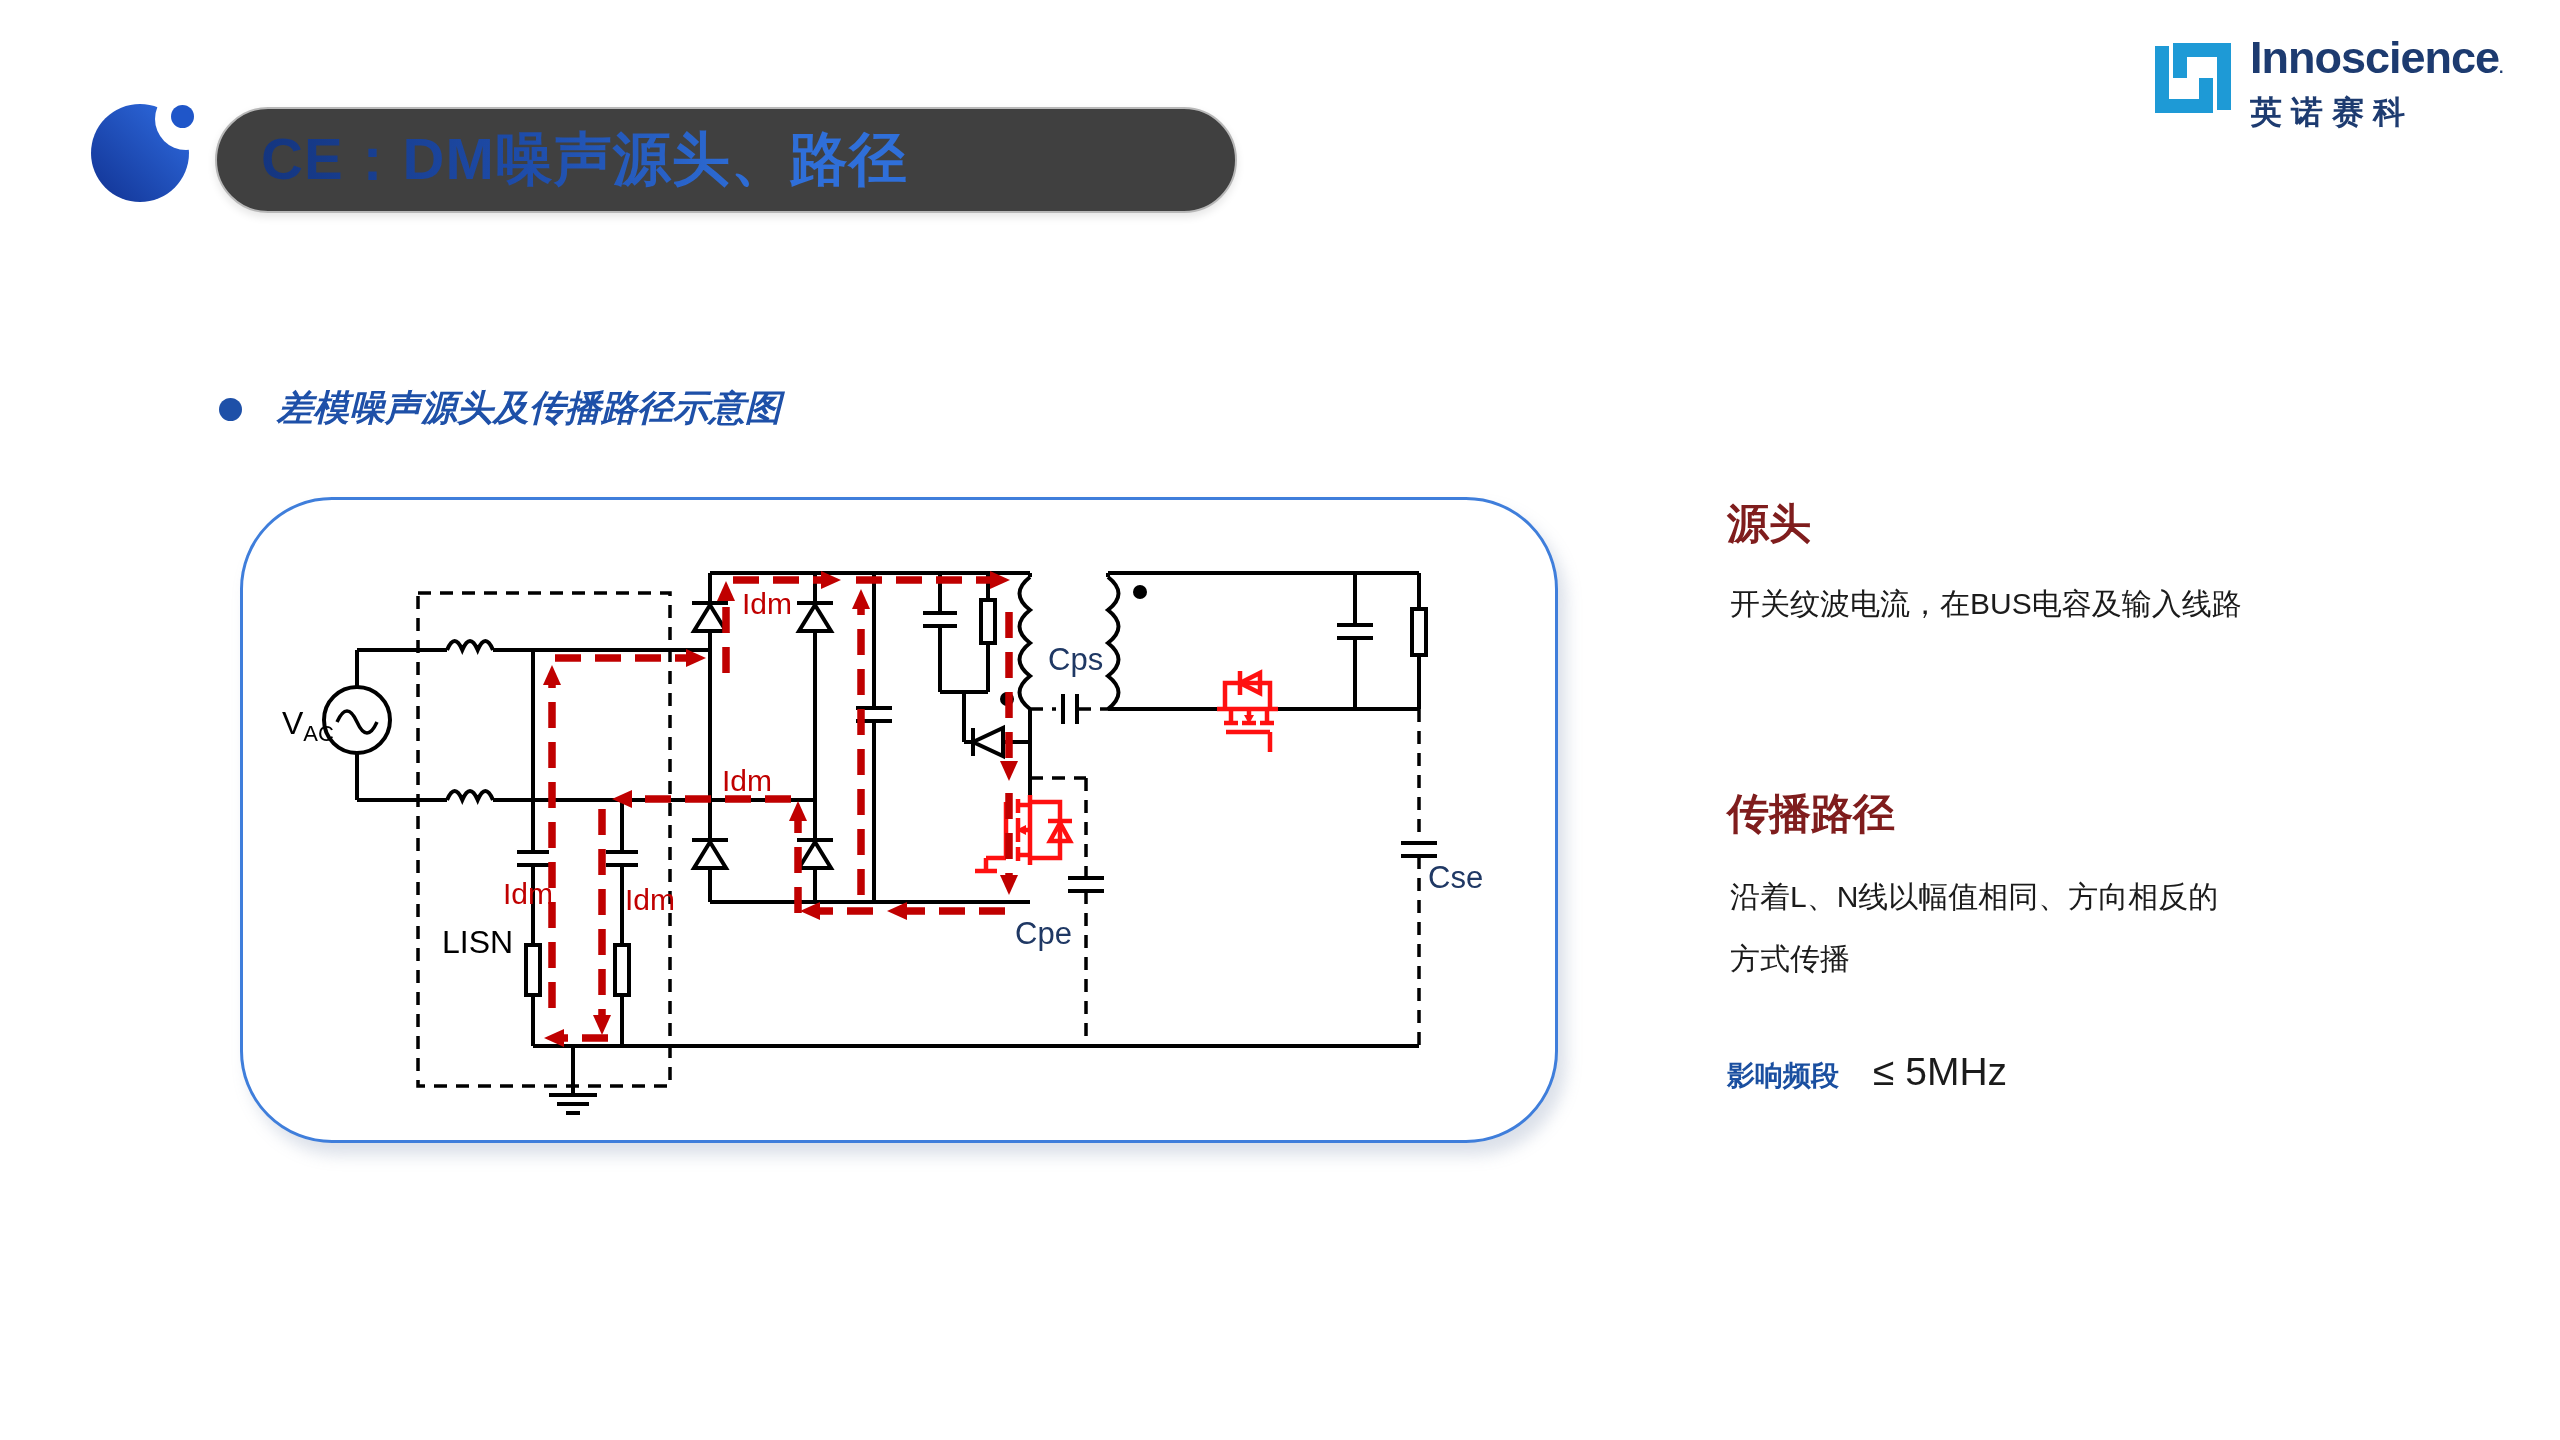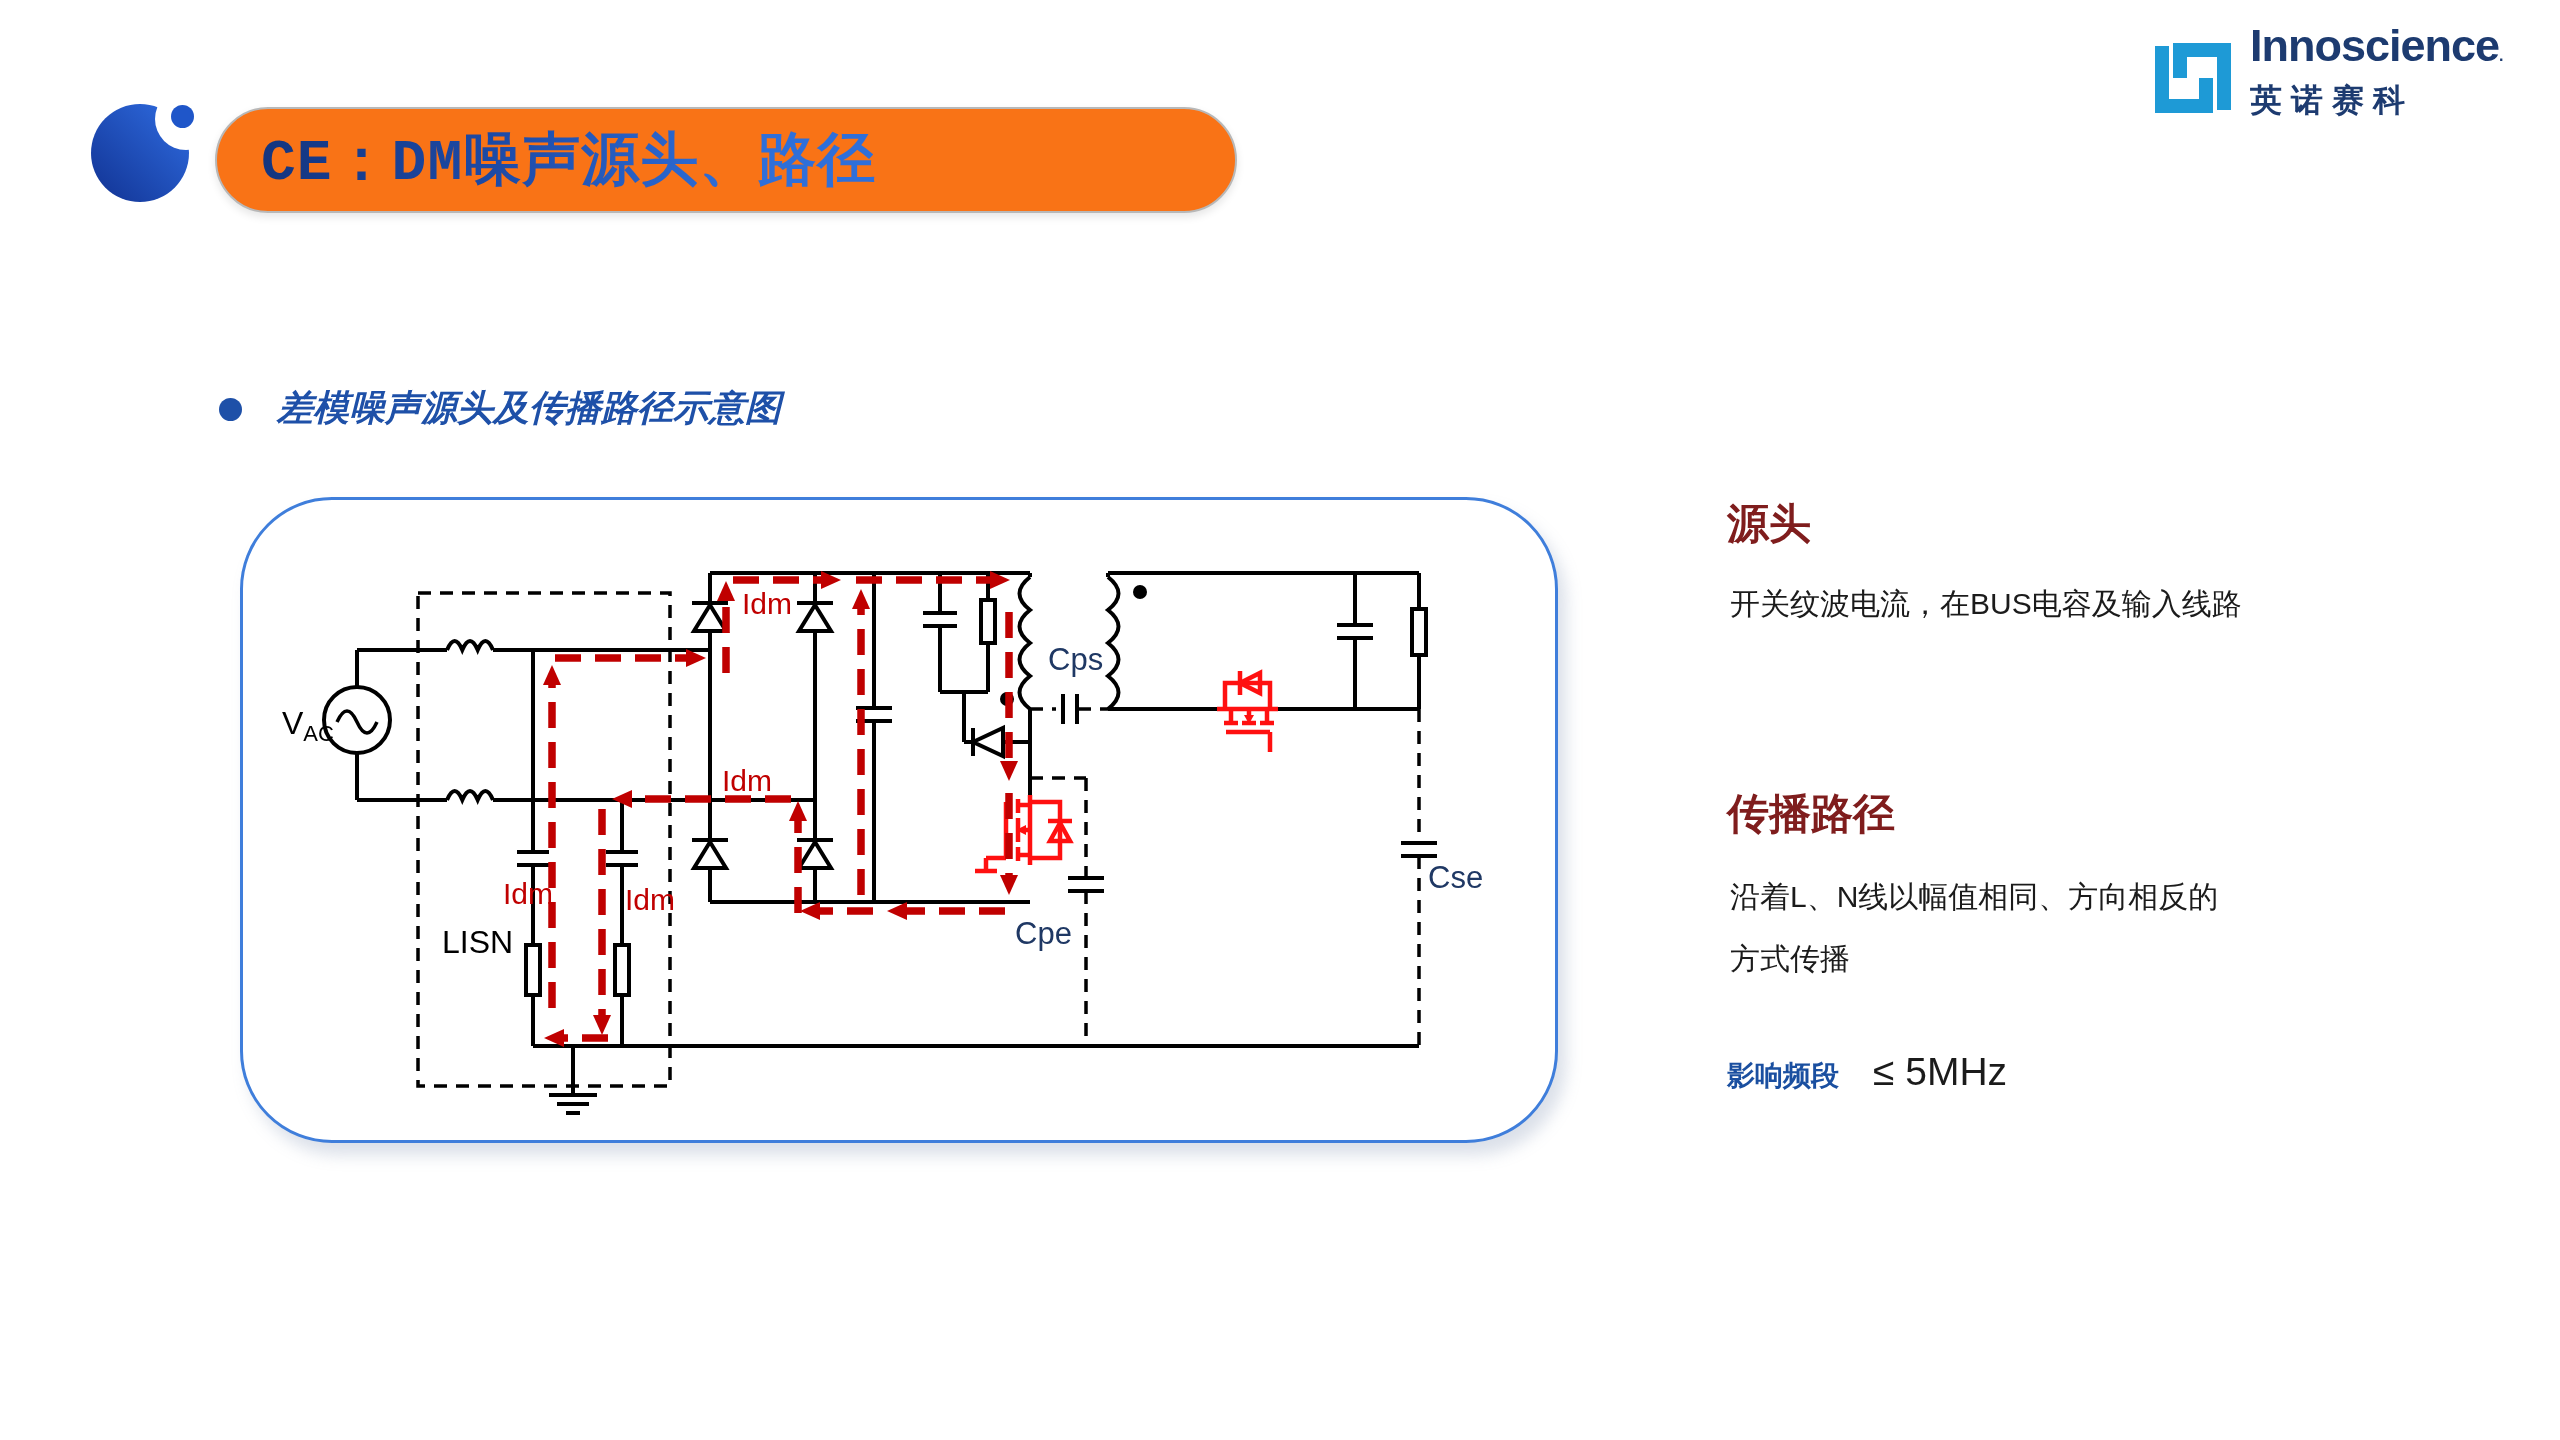--- a/index.html
+++ b/index.html
@@ -5,33 +5,33 @@
   html,body{margin:0;padding:0;background:#ffffff;}
   .slide{position:relative;width:2560px;height:1440px;background:#ffffff;overflow:hidden;
          font-family:"Liberation Sans","DejaVu Sans",sans-serif;}
 
   
   .deco-circle{position:absolute;left:91px;top:104px;width:98px;height:98px;border-radius:50%;
                background:linear-gradient(45deg,#14389a 10%,#2e6ade 95%);}
   .deco-notch{position:absolute;left:155px;top:88px;width:62px;height:62px;border-radius:50%;background:#ffffff;}
   .deco-dot{position:absolute;left:171px;top:105px;width:23px;height:23px;border-radius:50%;background:#1f56c9;}
 
-  .title-pill{position:absolute;left:215px;top:107px;width:1022px;height:106px;background:#f97316;
+  .title-pill{position:absolute;left:215px;top:107px;width:1022px;height:106px;background:#404040;
               border:2px solid #b8b8b8;border-radius:53px;box-sizing:border-box;
-              box-shadow:0 4px 9px rgba(0,0,0,.10);display:flex;align-items:center;padding-left:44px;font-family:Liberation Mono, monospace;}
+              box-shadow:0 4px 9px rgba(0,0,0,.10);display:flex;align-items:center;padding-left:44px;}
   .title-text{font-size:58px;font-weight:700;letter-spacing:1px;color:#1d4aa6;white-space:nowrap;}
   @supports ((-webkit-background-clip:text) or (background-clip:text)){
     .title-text{background:linear-gradient(90deg,#14357f 0%,#1d4aa6 38%,#2f6fd9 78%);
                 -webkit-background-clip:text;background-clip:text;color:transparent;
                 -webkit-text-fill-color:transparent;}
   }
 
   .brand{position:absolute;left:2150px;top:22px;display:flex;align-items:flex-start;}
   .brand-texts{margin-left:14px;}
-  .brand-name{font-size:45px;font-weight:700;color:#1d3b70;line-height:48px;letter-spacing:-1px;white-space:nowrap;}
+  .brand-name{font-size:45px;font-weight:700;color:#1d3b70;line-height:48px;letter-spacing:-1px;white-space:nowrap;margin-top:12px;}
   .brand-reg{font-size:16px;color:#1d3b70;vertical-align:baseline;}
   .brand-cn{font-size:32px;font-weight:700;color:#1d3b70;letter-spacing:9px;line-height:40px;white-space:nowrap;}
 
   
   .bullet-dot{position:absolute;left:219px;top:398px;width:23px;height:23px;border-radius:50%;background:#1e50a8;}
   .bullet-text{position:absolute;left:277px;top:384px;font-size:36px;font-weight:700;color:#1e50a8;white-space:nowrap;font-style:italic;}
 
   
   .diagram-box{position:absolute;left:240px;top:497px;width:1318px;height:646px;background:#ffffff;
                border:3px solid #3f7edb;border-radius:92px;box-sizing:border-box;

